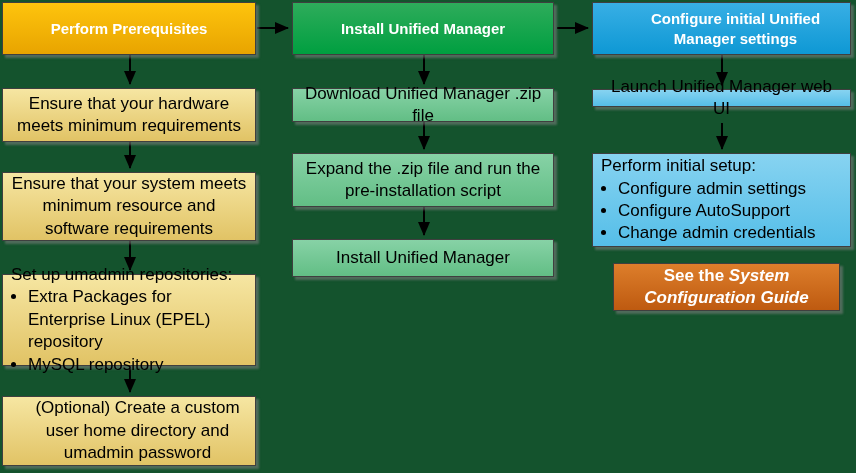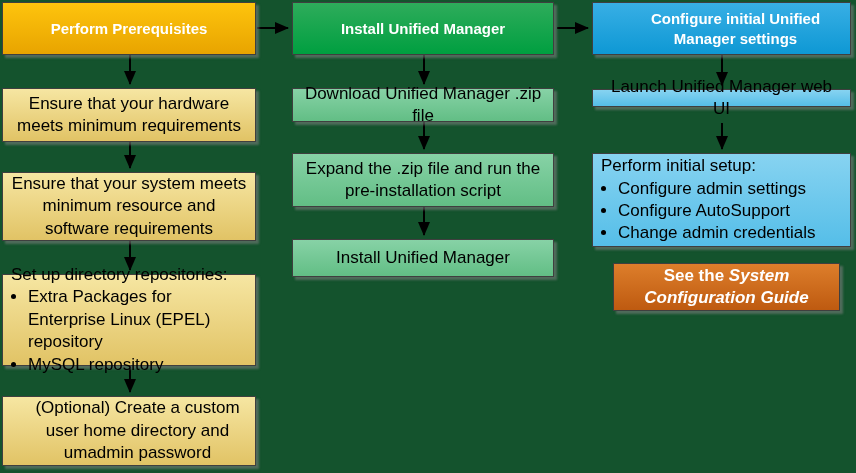--- a/index.html
+++ b/index.html
@@ -88,21 +88,21 @@
   <div class="box lt-gold c1" style="top:88px;height:54px;">
     <span>Ensure that your hardware meets minimum requirements</span>
   </div>
 
   <div class="box lt-gold c1" style="top:172px;height:69px;">
     <span>Ensure that your system meets minimum resource and software requirements</span>
   </div>
 
   <div class="box lt-gold c1 left-align" style="top:274px;height:92px;">
     <div class="inner">
-      <div class="step-title">Set up directory repositories:</div>
+      <div class="step-title">Set up umadmin repositories:</div>
       <ul>
         <li>Extra Packages for Enterprise Linux (EPEL) repository</li>
         <li>MySQL repository</li>
       </ul>
     </div>
   </div>
 
   <div class="box lt-gold c1" style="top:396px;height:70px;padding-left:25px;">
     <span>(Optional) Create a custom user home directory and umadmin password</span>
   </div>

